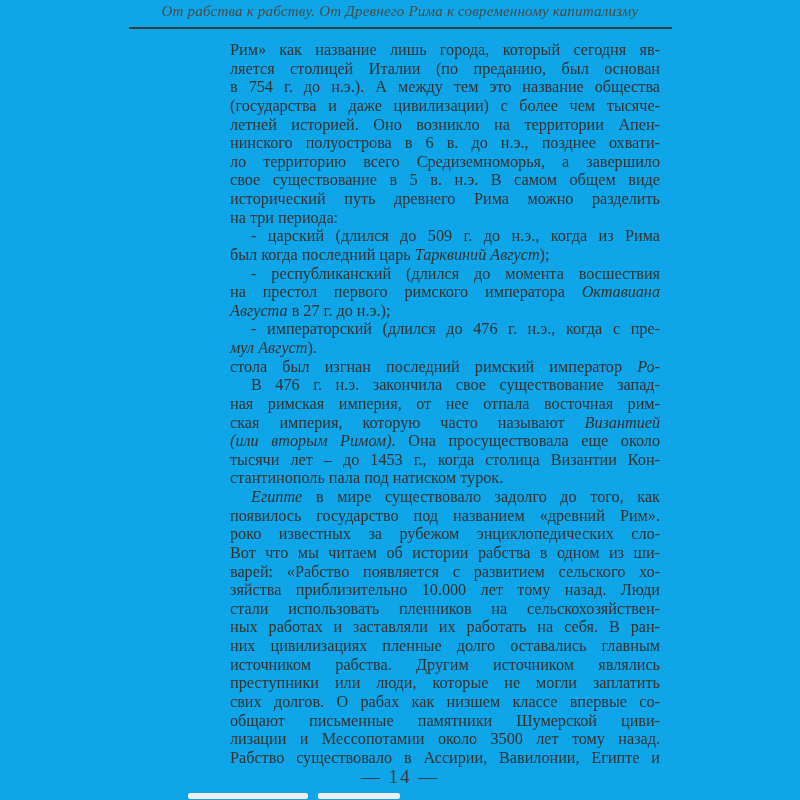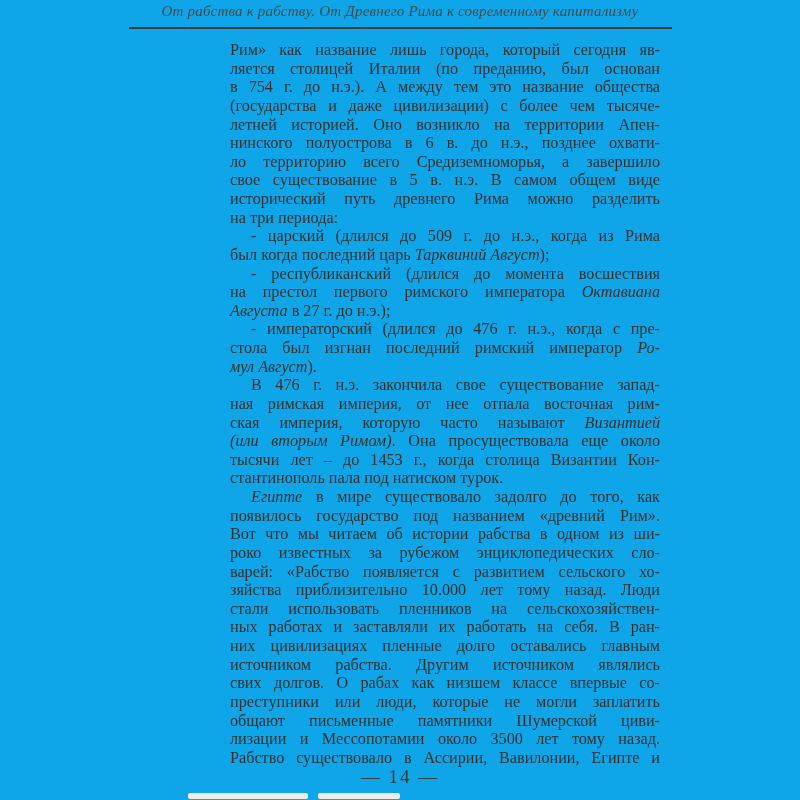--- a/index.html
+++ b/index.html
@@ -82,40 +82,40 @@
       <div class="line"><span>ло территорию всего Средиземноморья, а завершило</span></div>
       <div class="line"><span>свое существование в 5 в. н.э. В самом общем виде</span></div>
       <div class="line"><span>исторический путь древнего Рима можно разделить</span></div>
       <div class="line end"><span>на три периода:</span></div>
       <div class="line ind"><span>- царский (длился до 509 г. до н.э., когда из Рима</span></div>
       <div class="line end"><span>был когда последний царь </span><span class="it">Тарквиний Август</span><span>);</span></div>
       <div class="line ind"><span>- республиканский (длился до момента восшествия</span></div>
       <div class="line"><span>на престол первого римского императора </span><span class="it">Октавиана</span></div>
       <div class="line end"><span class="it">Августа</span><span> в 27 г. до н.э.);</span></div>
       <div class="line ind"><span>- императорский (длился до 476 г. н.э., когда с пре-</span></div>
+      <div class="line end"><span class="it">мул Август</span><span>).</span></div>
       <div class="line"><span>стола был изгнан последний римский император </span><span class="it">Ро-</span></div>
-      <div class="line end"><span class="it">мул Август</span><span>).</span></div>
       <div class="line ind"><span>В 476 г. н.э. закончила свое существование запад-</span></div>
       <div class="line"><span>ная римская империя, от нее отпала восточная рим-</span></div>
       <div class="line"><span>ская империя, которую часто называют </span><span class="it">Византией</span></div>
       <div class="line"><span class="it">(или вторым Римом)</span><span>. Она просуществовала еще около</span></div>
       <div class="line"><span>тысячи лет – до 1453 г., когда столица Византии Кон-</span></div>
       <div class="line end"><span>стантинополь пала под натиском турок.</span></div>
       <div class="line ind"><span class="it">Египте</span><span> в мире существовало задолго до того, как</span></div>
       <div class="line"><span>появилось государство под названием «древний Рим».</span></div>
+      <div class="line"><span>роко известных за рубежом энциклопедических сло-</span></div>
       <div class="line"><span>Вот что мы читаем об истории рабства в одном из ши-</span></div>
-      <div class="line"><span>роко известных за рубежом энциклопедических сло-</span></div>
       <div class="line"><span>варей: «Рабство появляется с развитием сельского хо-</span></div>
       <div class="line"><span>зяйства приблизительно 10.000 лет тому назад. Люди</span></div>
       <div class="line"><span>стали использовать пленников на сельскохозяйствен-</span></div>
       <div class="line"><span>ных работах и заставляли их работать на себя. В ран-</span></div>
       <div class="line"><span>них цивилизациях пленные долго оставались главным</span></div>
       <div class="line"><span>источником рабства. Другим источником являлись</span></div>
+      <div class="line"><span>преступники или люди, которые не могли заплатить</span></div>
       <div class="line"><span>свих долгов. О рабах как низшем классе впервые со-</span></div>
-      <div class="line"><span>преступники или люди, которые не могли заплатить</span></div>
       <div class="line"><span>общают письменные памятники Шумерской циви-</span></div>
       <div class="line"><span>лизации и Мессопотамии около 3500 лет тому назад.</span></div>
       <div class="line"><span>Рабство существовало в Ассирии, Вавилонии, Египте и</span></div>
     </div>
 
   <div class="page-number">— 14 —</div>
 
   <div class="smudge s1"></div>
   <div class="smudge s2"></div>
 </div>

